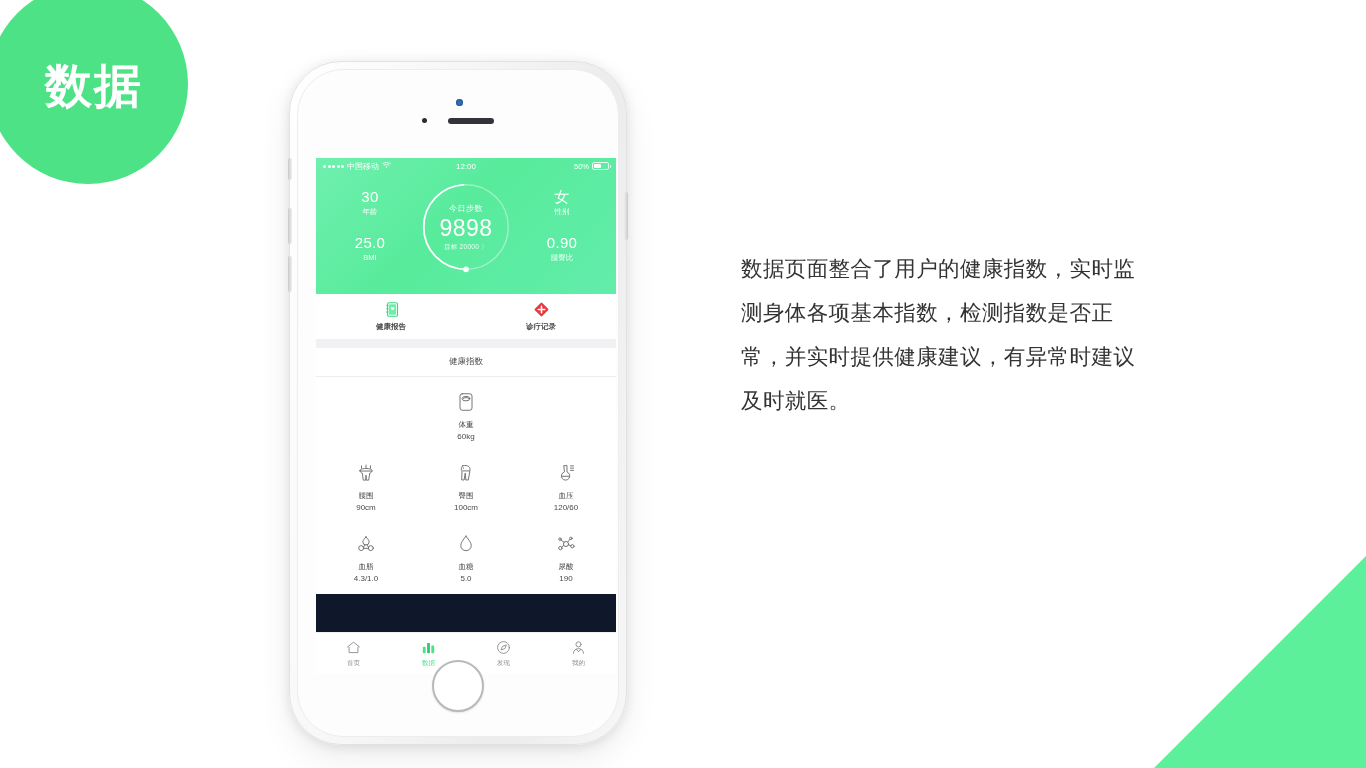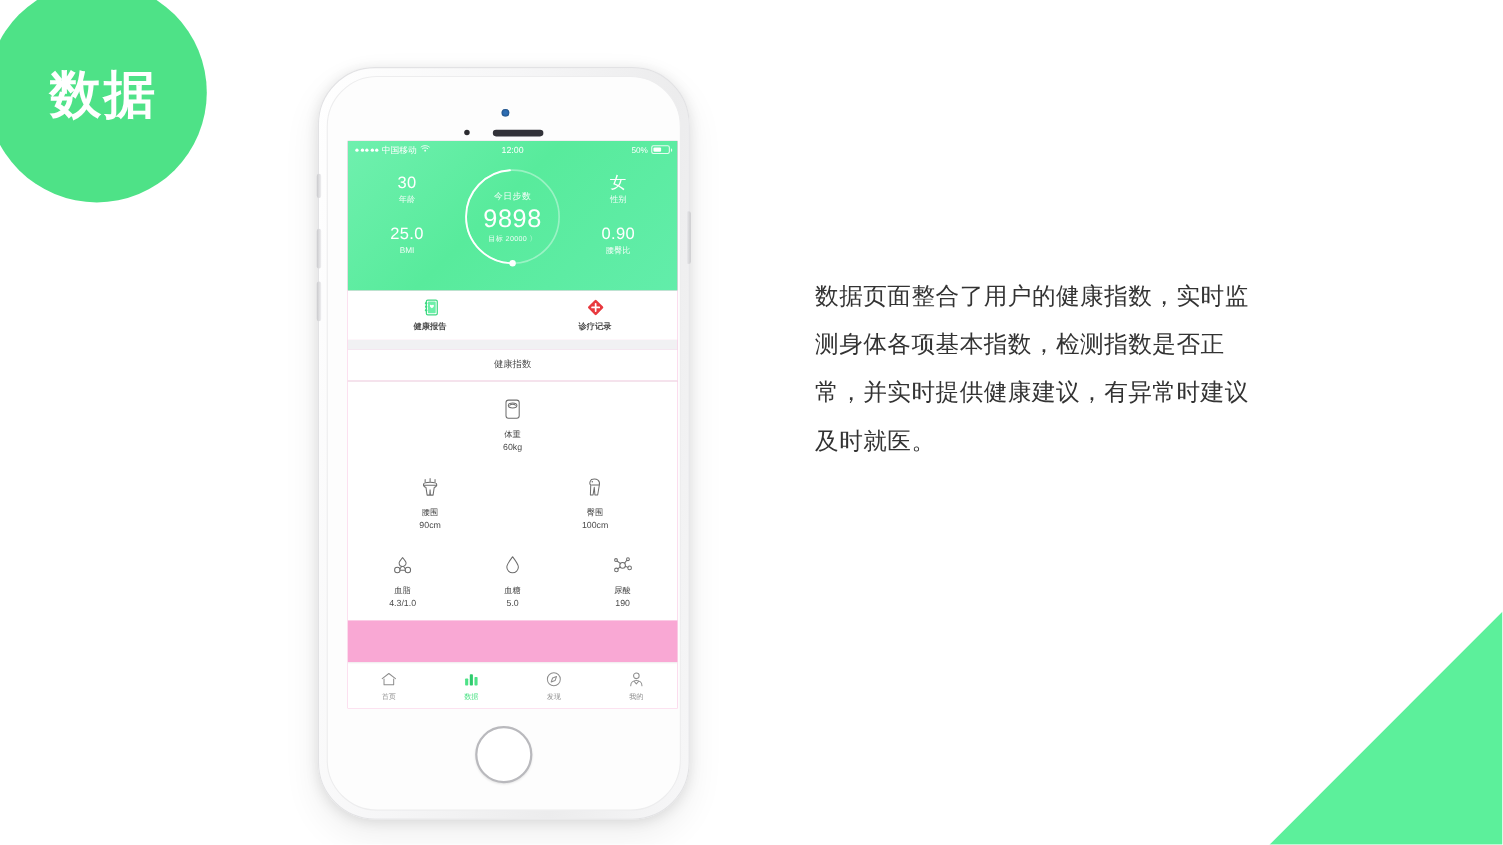--- a/index.html
+++ b/index.html
@@ -72,22 +72,22 @@
 
   
   .home-button { position:absolute; left:50%; bottom:24px; width:52px; height:52px; margin-left:-26px;
     border-radius:50%; background:#fff;
     border:2.5px solid #b9b9bd;
     box-shadow: inset 0 0 0 1px #fff, 0 1px 2px rgba(0,0,0,.10);
   }
 
   
   .screen {
-    position:absolute; left:18px; top:58px; width:300px; height:516px;
-    background:#f9a8d4; overflow:hidden;
+    position:absolute; left:18px; top:88px; width:300px; height:516px;
+    background:#0f172a; overflow:hidden;
   }
 
   
   .status-bar {
     height: 16px; background: transparent;
     display:flex; align-items:center; padding:0 7px;
     color:#ffffff; font-size:8px; position:relative;
   }
   .sb-left { display:flex; align-items:center; gap:3px; }
   .sb-dots { display:flex; gap:1.5px; }
@@ -317,20 +317,31 @@
               <span class="metric-icon">
                 <svg viewBox="0 0 32 32" width="24" height="24" fill="none" stroke="#6d6d6d" stroke-width="1.25" stroke-linecap="round" stroke-linejoin="round">
                   <path d="M11.5 6.5c3.5-1 6.2-.6 8 .8 1.6 1.3 2.2 3.6 1.6 6.2l-2 11.8h-3.3l-.8-9.2-1.5 9.2h-3.2l.4-12.2c-1.4-1-1.9-3.3.8-6.6z"></path>
                   <path d="M11.8 13.2h8.6"></path>
                   <circle cx="12.6" cy="9.4" r=".9" fill="#6d6d6d" stroke="none"></circle>
                 </svg>
               </span>
               <span class="metric-name">臀围</span>
               <span class="metric-value">100cm</span>
             </div>
+            <div class="metric">
+              <span class="metric-icon">
+                <svg viewBox="0 0 32 32" width="24" height="24" fill="none" stroke="#6d6d6d" stroke-width="1.25" stroke-linecap="round" stroke-linejoin="round">
+                  <path d="M13.5 6.2h3.8v8.4a5.6 5.6 0 1 1-3.8 0z"></path>
+                  <path d="M10.6 20.4h9.6"></path>
+                  <path d="M22 6.5h4M22 9.5h4M22 12.5h4"></path>
+                </svg>
+              </span>
+              <span class="metric-name">血压</span>
+              <span class="metric-value">120/60</span>
+            </div>
           </div>
 
           <div class="metric-row">
             <div class="metric">
               <span class="metric-icon">
                 <svg viewBox="0 0 32 32" width="24" height="24" fill="none" stroke="#6d6d6d" stroke-width="1.25" stroke-linecap="round" stroke-linejoin="round">
                   <path d="M16 6.5c2.6 3 4.2 5 4.2 6.6a4.2 4.2 0 0 1-8.4 0c0-1.6 1.6-3.6 4.2-6.6z"></path>
                   <circle cx="9.6" cy="21.5" r="3.3"></circle>
                   <circle cx="22.4" cy="21.5" r="3.3"></circle>
                   <path d="M12.6 20.3l2.2-3M19.4 20.3l-2.2-3M12.9 21.8h6.2"></path>

